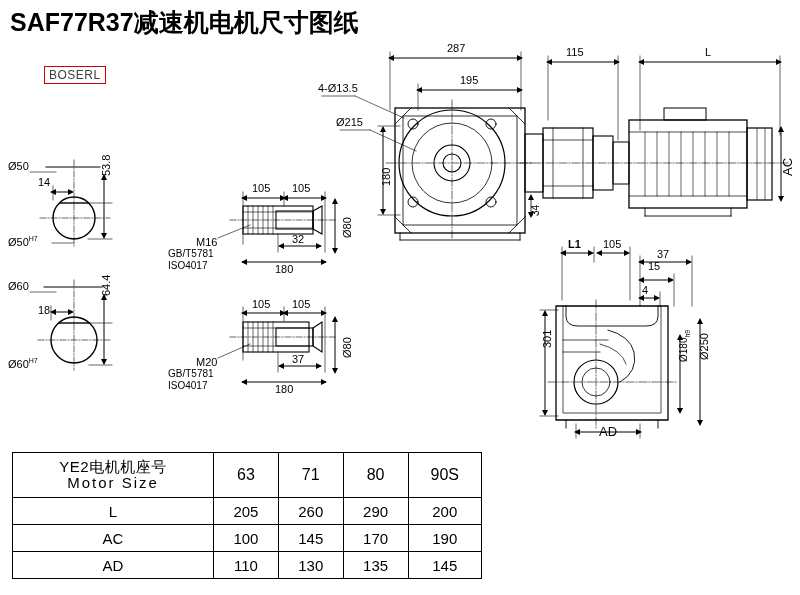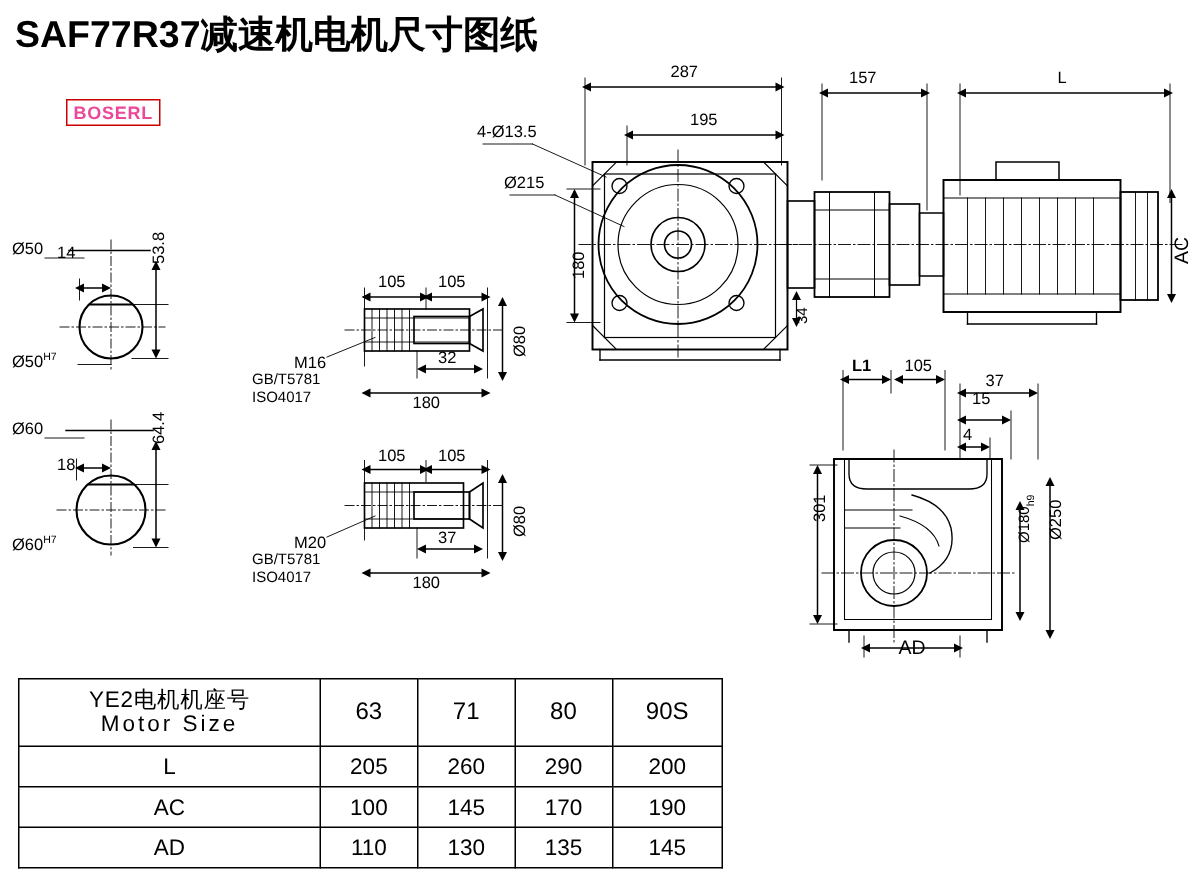--- a/index.html
+++ b/index.html
@@ -28,23 +28,23 @@
     font-size: 25px;
     font-weight: bold;
     letter-spacing: 0px;
     white-space: nowrap;
   }
   .logo {
     position: absolute;
     left: 44px;
     top: 66px;
     border: 1px solid #cc0000;
-    color: #ec4899;
+    color: #404040;
     font-size: 12px;
-    font-weight: bold;
+    font-weight: normal;
     padding: 1px 4px;
     letter-spacing: 0.5px;
   }
   svg { display: block; }
   .lbl {
     position: absolute;
     font-size: 11px;
     font-family: "Liberation Sans", sans-serif;
     white-space: nowrap;
     color: #000;
@@ -384,31 +384,31 @@
         <path d="M636,429 L642,432 L636,435" fill="#000" stroke="none"></path>
         <line x1="576" y1="424" x2="576" y2="438" stroke-width="0.6"></line>
         <line x1="640" y1="424" x2="640" y2="438" stroke-width="0.6"></line>
       </g>
 
     </g>
   </svg>
 
   <div class="lbl" style="left:447px;top:42px;">287</div>
   <div class="lbl" style="left:460px;top:74px;">195</div>
-  <div class="lbl" style="left:566px;top:46px;">157</div>
+  <div class="lbl" style="left:566px;top:46px;">115</div>
   <div class="lbl" style="left:705px;top:46px;">L</div>
   <div class="lbl" style="left:318px;top:82px;">4-Ø13.5</div>
   <div class="lbl" style="left:336px;top:116px;">Ø215</div>
   <div class="lbl vert" style="left:380px;top:186px;">180</div>
   <div class="lbl vert sm" style="left:530px;top:216px;">34</div>
   <div class="lbl vert" style="left:780px;top:176px;font-size:13px;">AC</div>
 
   <div class="lbl" style="left:8px;top:160px;">Ø50</div>
   <div class="lbl vert" style="left:100px;top:176px;">53.8</div>
-  <div class="lbl" style="left:38px;top:163px;">14</div>
+  <div class="lbl" style="left:38px;top:176px;">14</div>
   <div class="lbl" style="left:8px;top:235px;"><span>Ø50</span><sup style="font-size:7px;">H7</sup></div>
   <div class="lbl" style="left:8px;top:280px;">Ø60</div>
   <div class="lbl vert" style="left:100px;top:296px;">64.4</div>
   <div class="lbl" style="left:38px;top:288px;margin-top:16px;">18</div>
   <div class="lbl" style="left:8px;top:357px;"><span>Ø60</span><sup style="font-size:7px;">H7</sup></div>
 
   <div class="lbl" style="left:252px;top:182px;">105</div>
   <div class="lbl" style="left:292px;top:182px;">105</div>
   <div class="lbl" style="left:292px;top:233px;">32</div>
   <div class="lbl" style="left:275px;top:263px;">180</div>

